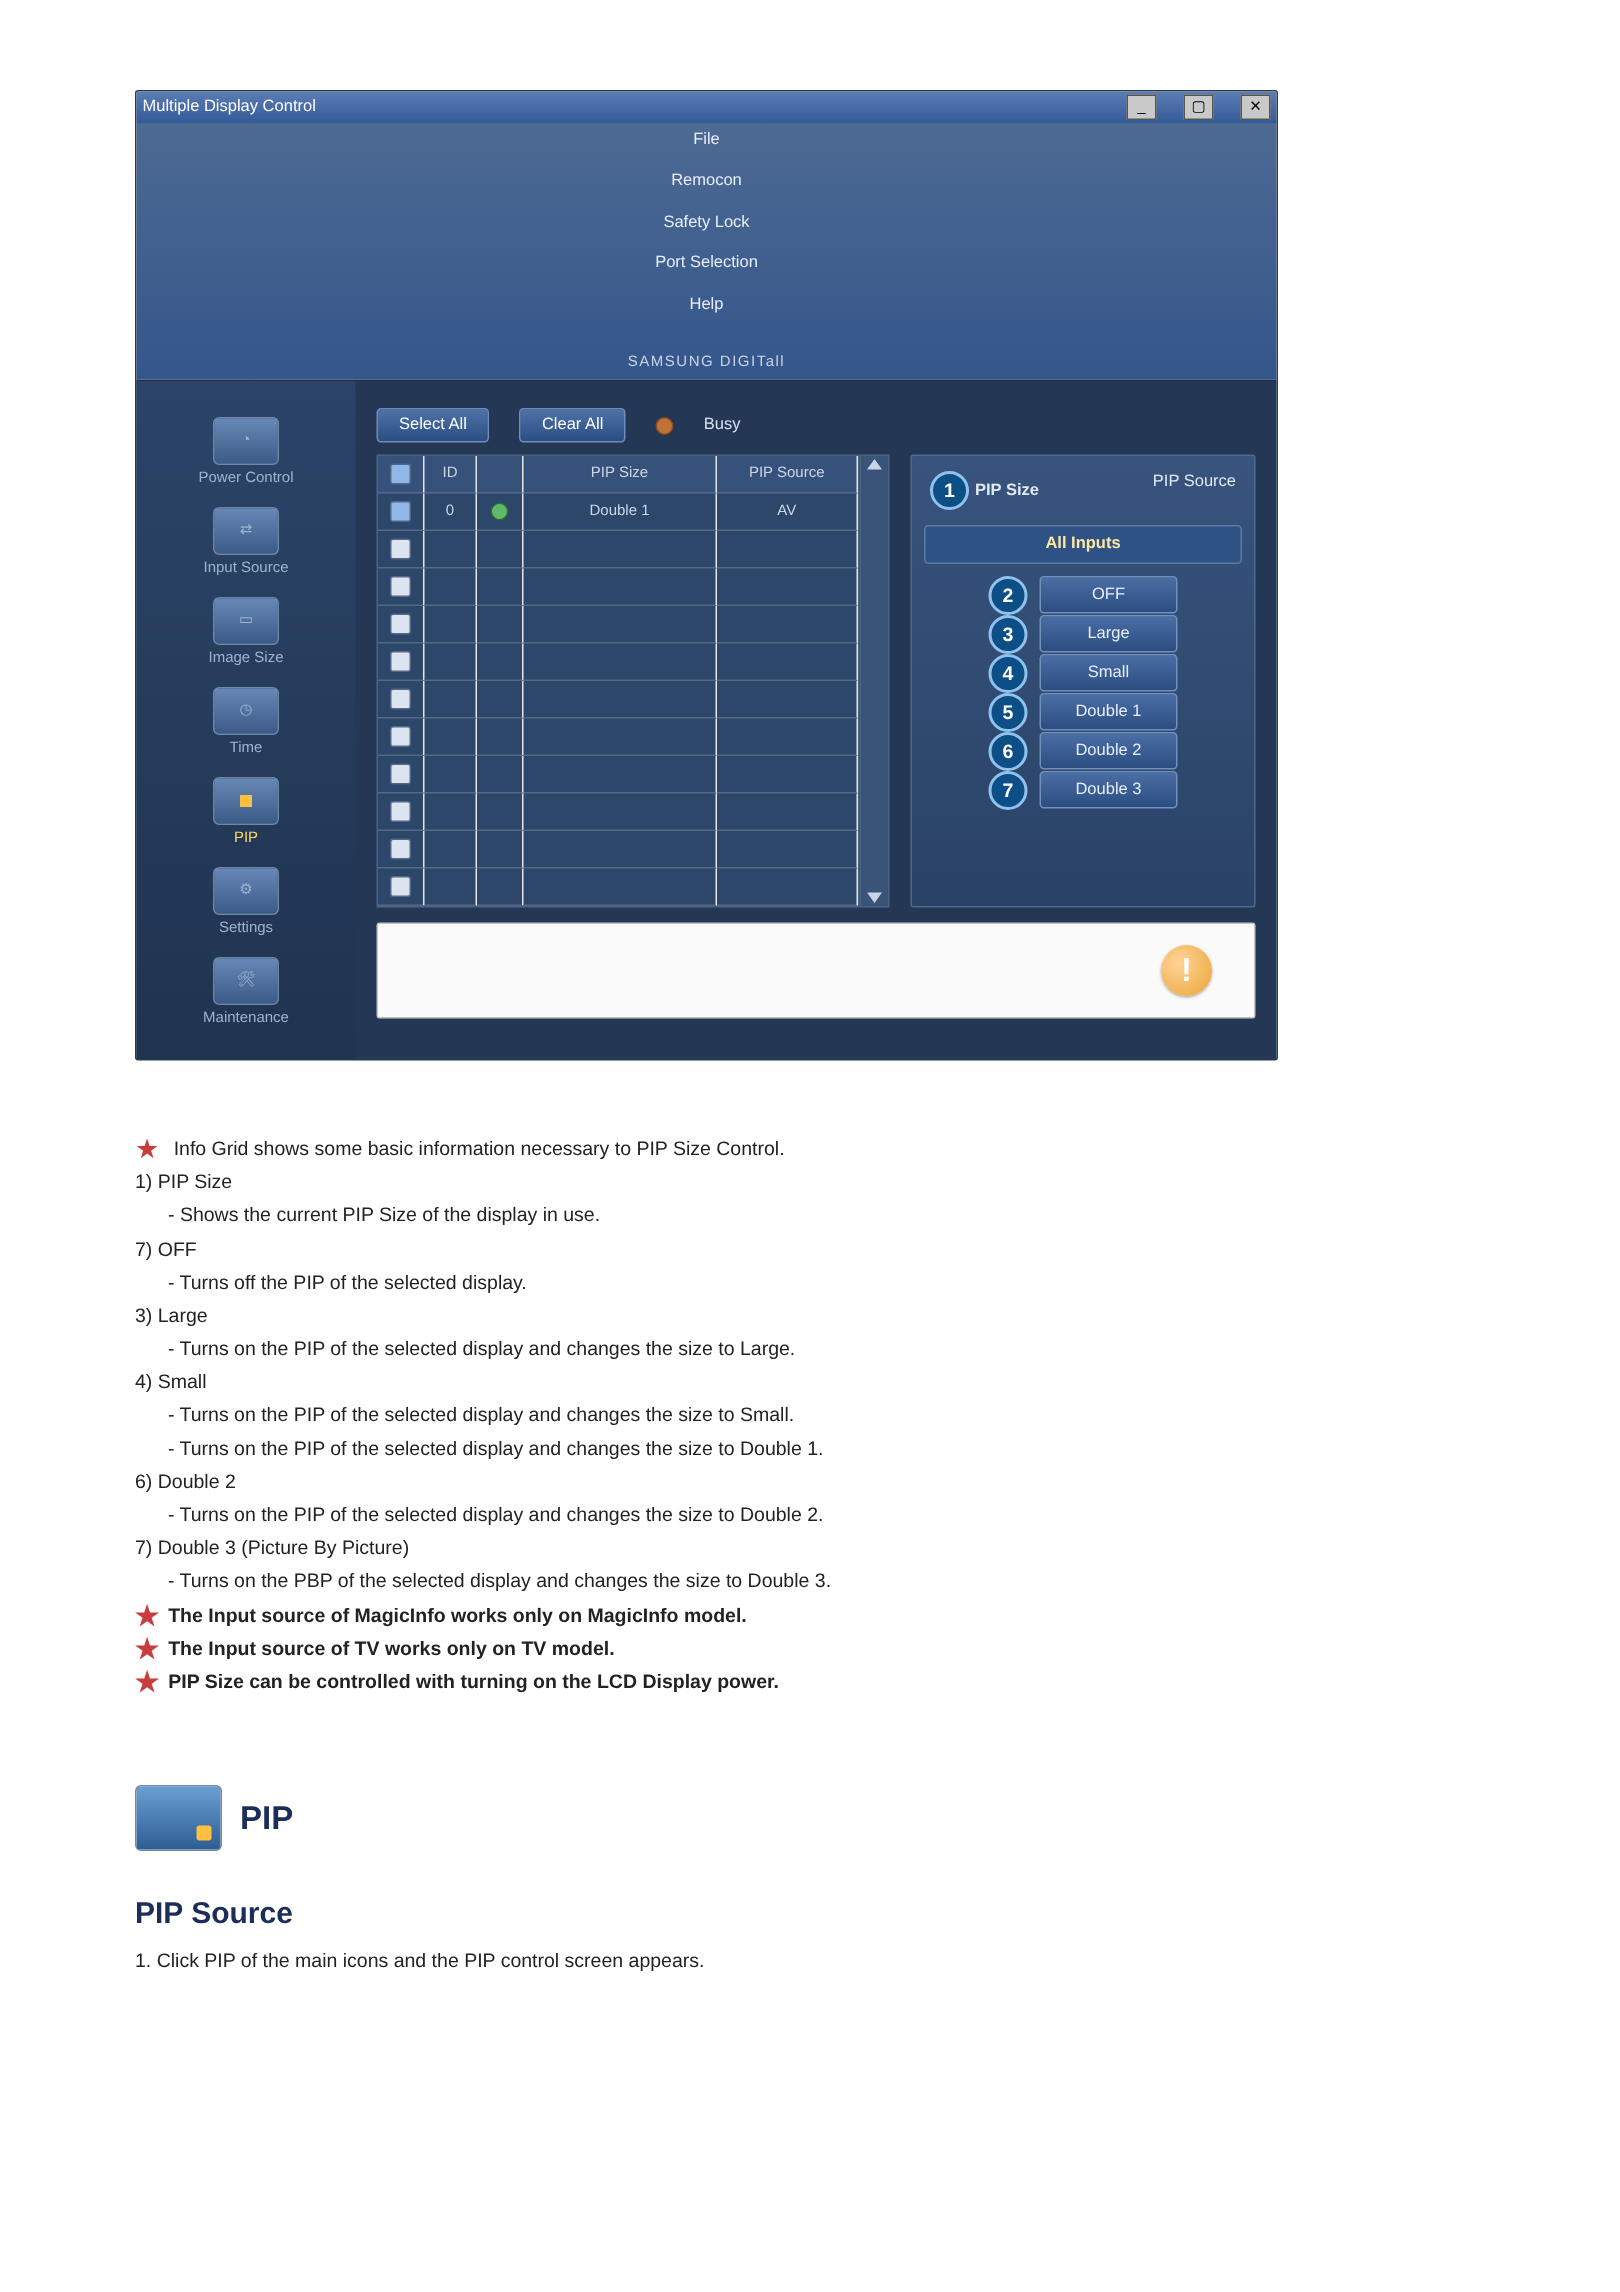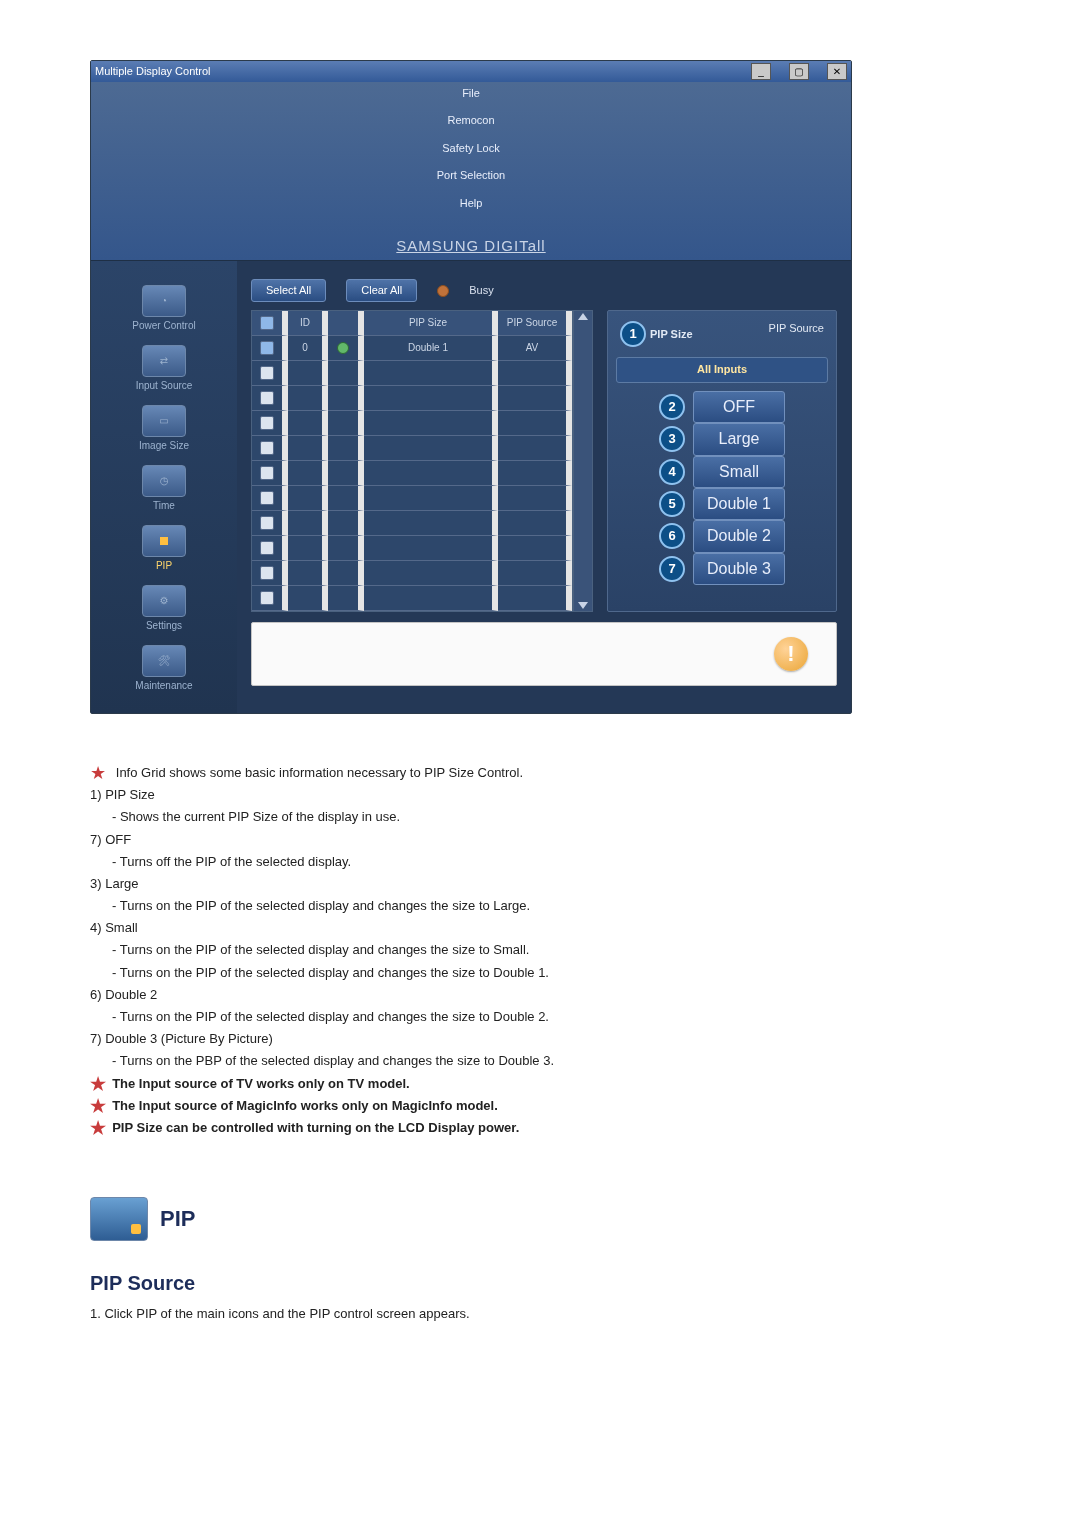--- a/index.html
+++ b/index.html
@@ -42,21 +42,21 @@
     display: flex;
     align-items: center;
     gap: 12px;
     background: linear-gradient(#4d6a93, #34568b);
     padding: 4px 8px;
     color: #e8eefb;
     border-bottom: 1px solid #1e2f45;
     flex-direction: column;
   }
   .app-menubar .menu-spacer { flex: 1; }
-  .app-brand { color: #c9d4e6; font-size: 15px; letter-spacing: 1px; text-decoration: underline; }
+  .app-brand { color: #c9d4e6; font-size: 10px; letter-spacing: 1px; }
   .app-body {
     display: flex;
     background: #243856;
   }
   .sidebar {
     width: 130px;
     padding: 22px 8px 18px 8px;
     display: flex;
     flex-direction: column;
     align-items: center;
@@ -100,21 +100,21 @@
     border: 1px solid #4a617f;
     background: #2d476b;
   }
   .grid-header, .grid-row {
     display: flex;
     font-size: 10px;
     color: #cbd6e6;
   }
   .grid-header { background: #37527a; }
   .g-cell {
-    border-right: 6px solid #e5e5e5; border-bottom: 1px solid #54698a;
+    border-right: 1px solid #e5e5e5; border-bottom: 1px solid #54698a;
     padding: 3px 4px; display: flex; align-items: center; justify-content: center;
     height: 18px;
   }
   .c-chk { width: 22px; }
   .c-id  { width: 26px; }
   .c-dot { width: 22px; }
   .c-size { width: 120px; }
   .c-src  { flex: 1; }
   .chk-box {
     width: 12px; height: 12px; background: #dce4ef; border: 1px solid #54698a; border-radius: 2px;
@@ -149,21 +149,21 @@
   }
   .all-inputs {
     background: #2f5285; color: #ffe6a1; text-align: center;
     padding: 4px 0; border-radius: 3px; border: 1px solid #5d7ba4;
     font-weight: bold; font-size: 11px;
   }
   .opt-row { display: flex; align-items: center; justify-content: center; gap: 8px; }
   .opt-btn {
     width: 90px; text-align: center; color: #e8eefb;
     background: linear-gradient(#4a6fa5, #2b4d82);
-    border: 1px solid #7190bd; padding: 4px 0; border-radius: 3px; font-size: 16px;
+    border: 1px solid #7190bd; padding: 4px 0; border-radius: 3px; font-size: 11px;
   }
   .footer-strip {
     margin-top: 10px; height: 62px; background: #fafafa;
     border: 1px solid #c4c4c4; border-radius: 2px;
     display: flex; align-items: center; justify-content: flex-end; padding-right: 28px;
   }
   .info-bubble {
     width: 34px; height: 34px; border-radius: 50%;
     background: radial-gradient(circle at 35% 35%, #ffd398, #eaa535);
     display: flex; align-items: center; justify-content: center;
@@ -450,22 +450,22 @@
         <div class="list-item">4)  Small</div>
         <div class="sub-line">- Turns on the PIP of the selected display and changes the size to Small.</div>
         <div class="sub-line">- Turns on the PIP of the selected display and changes the size to Double 1.</div>
         <div class="list-item">6)  Double 2</div>
         <div class="sub-line">- Turns on the PIP of the selected display and changes the size to Double 2.</div>
         <div class="list-item">7)  Double 3 (Picture By Picture)</div>
         <div class="sub-line">- Turns on the PBP of the selected display and changes the size to Double 3.</div>
       </div>
 
     <div id="notes-footnotes" style="margin-top:4px;">
+        <div class="star-line bold-red"><span class="star">★</span><b>The Input source of MagicInfo works only on MagicInfo model.</b></div>
         <div class="star-line bold-red"><span class="star">★</span><b>The Input source of TV works only on TV model.</b></div>
-        <div class="star-line bold-red"><span class="star">★</span><b>The Input source of MagicInfo works only on MagicInfo model.</b></div>
         <div class="star-line bold-red"><span class="star">★</span><b>PIP Size can be controlled with turning on the LCD Display power.</b></div>
       </div>
   </div>
 
   <div class="section-block">
     <div class="pip-head">
       <span class="pip-ico"></span>
       <span class="pip-title">PIP</span>
     </div>
 

